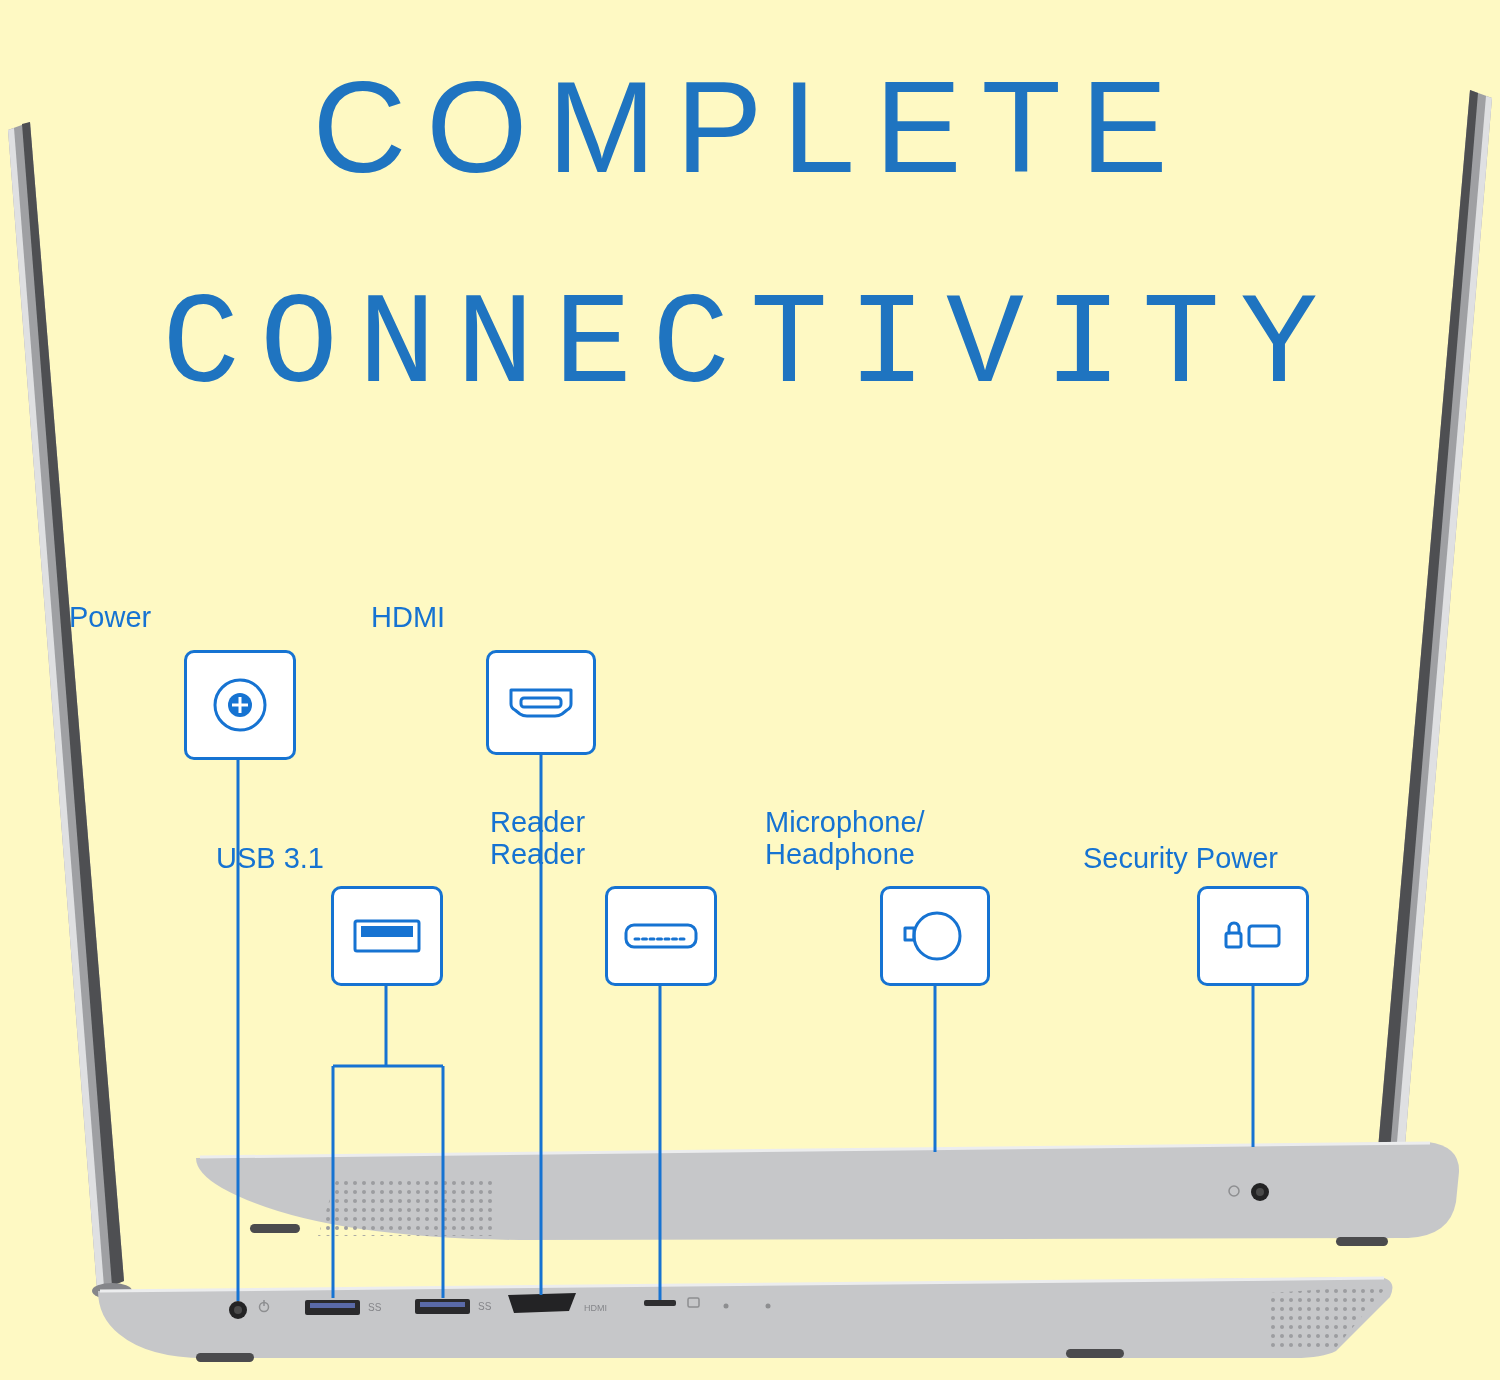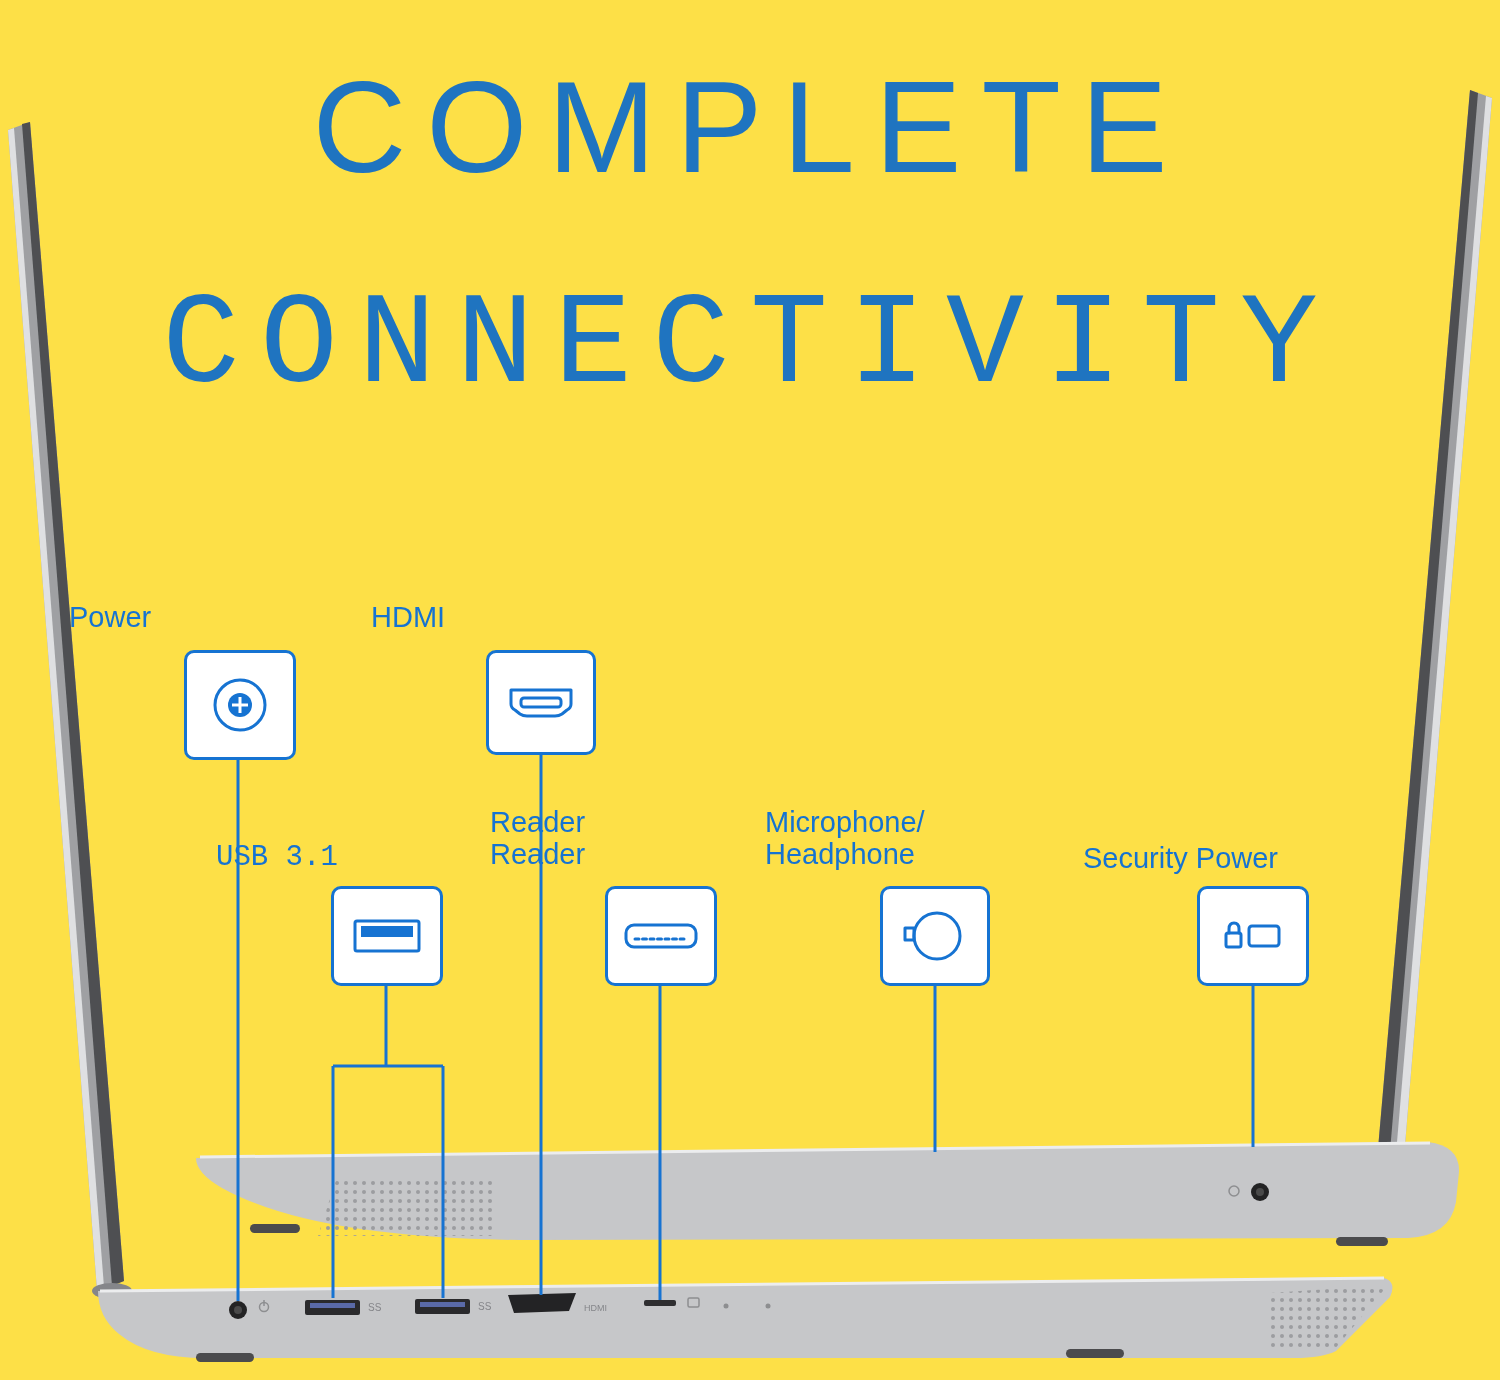--- a/index.html
+++ b/index.html
@@ -1,21 +1,21 @@
 <!DOCTYPE html>
 <html style="--title-blue: #1f74c0; --accent-blue: #1673d2;"><head>
 <meta charset="utf-8">
 <style>
   :root{
     --title-blue:#1f74c0;
     --accent-blue:#1673d2;
   }
   html,body{margin:0;padding:0;background:#ffffff;}
   .canvas{
-    position:relative;width:1500px;height:1380px;background:#fde047;overflow:hidden;
+    position:relative;width:1500px;height:1380px;background:#fef9c3;overflow:hidden;
     font-family:"Liberation Sans", sans-serif;
   }
   .title-line{
     position:absolute;left:0;width:100%;text-align:center;
     color:var(--title-blue);font-weight:400;white-space:nowrap;
   }
   .t1{top:62px;font-size:130px;line-height:130px;letter-spacing:20px;}
   .t2{top:282px;font-size:130px;line-height:130px;letter-spacing:20px;font-family:Liberation Mono, monospace;}
   .stage-svg{position:absolute;left:0;top:0;z-index:0;}
   .callout-label{
@@ -119,21 +119,21 @@
   </div>
 
   <div class="callout-label" style="left:541px;top:601px;">HDMI</div>
   <div class="callout-box" style="left:486px;top:650px;width:110px;height:105px;">
     <svg width="76" height="76" viewBox="-38 -38 76 76">
       <path class="ic-stroke" d="M -30 -13 L 30 -13 L 30 1 Q 30 5 26 7 L 21 11 Q 18 13 14 13 L -14 13 Q -18 13 -21 11 L -26 7 Q -30 5 -30 1 Z"></path>
       <rect x="-20" y="-5" width="40" height="9" rx="3" class="ic-stroke" stroke-width="2.5"></rect>
     </svg>
   </div>
 
-  <div class="callout-label" style="left:386px;top:842px;font-family:Liberation Mono, monospace;">USB 3.1</div>
+  <div class="callout-label" style="left:386px;top:842px;">USB 3.1</div>
   <div class="callout-box" style="left:331px;top:886px;width:112px;height:100px;">
     <svg width="76" height="76" viewBox="-38 -38 76 76">
       <rect x="-32" y="-15" width="64" height="30" rx="2" class="ic-stroke"></rect>
       <rect x="-26" y="-10" width="52" height="11" class="ic-fill"></rect>
     </svg>
   </div>
 
   <div class="callout-label" style="left:660px;top:806px;">
     <div>Reader</div>
     <div>Reader</div>

